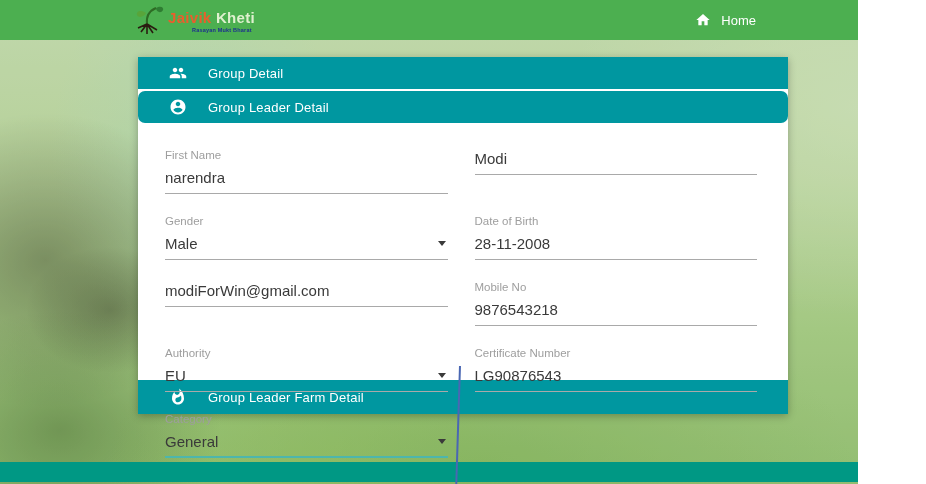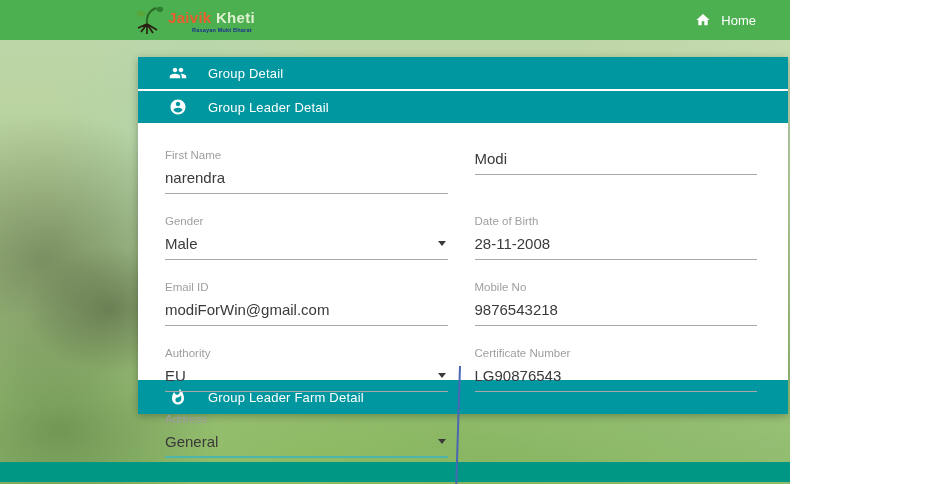--- a/index.html
+++ b/index.html
@@ -1,18 +1,18 @@
 <!DOCTYPE html>
 <html><head>
 <meta charset="utf-8">
 <style>
   * { margin:0; padding:0; box-sizing:border-box; }
   html,body { background:#fff; }
   body { font-family:"Liberation Sans", sans-serif; }
-  .stage { position:relative; width:790px; height:484px; overflow:hidden; background:#fff; }
+  .stage { position:relative; width:858px; height:484px; overflow:hidden; background:#fff; }
 
   
   .bg {
     position:absolute; inset:0;
     background:
       radial-gradient(ellipse 230px 170px at 60px 430px, rgba(45,75,25,0.45), transparent 70%),
       radial-gradient(ellipse 250px 210px at 45px 260px, rgba(55,55,38,0.50), transparent 70%),
       radial-gradient(ellipse 120px 90px  at 110px 310px, rgba(40,40,30,0.45), transparent 70%),
       radial-gradient(ellipse 200px 270px at 195px 150px, rgba(175,215,195,0.55), transparent 72%),
       radial-gradient(ellipse 420px 300px at 860px 110px, rgba(218,230,202,0.60), transparent 70%),
@@ -33,21 +33,21 @@
   .home-btn { position:absolute; right:160px; top:0; height:40px; display:flex; align-items:center; gap:10px;
               color:#fff; font-size:13px; cursor:pointer; padding:0 10px; }
   .icon-18 { width:18px; height:18px; display:block; }
   .icon-16 { width:16px; height:16px; display:block; }
 
   
   .card { position:absolute; left:138px; top:57px; width:650px; z-index:4;
           background:#fff; box-shadow:0 2px 8px rgba(0,0,0,0.28); }
   .bar { height:32px; background:#0097a0; color:#fff; display:flex; align-items:center;
          padding-left:31px; cursor:pointer; }
-  .bar + .bar { margin-top:2px; }
+  .bar + .bar { margin-top:2px;border-radius:7px; }
   .bar-tall { height:34px; }
   .bar-label { font-size:13px; margin-left:21px; letter-spacing:.2px; }
 
   
   .form-body { height:257px; background:#fff; padding:26px 31px 0 27px; position:relative; }
   .grid { display:grid; grid-template-columns:repeat(2, 1fr); column-gap:27px; row-gap:21px; }
   .field { display:block; }
   .flabel { display:block; font-size:11.5px; color:#9e9e9e; margin-bottom:7px; }
   .fvalue, .fselect {
     width:100%; border:none; outline:none; background:transparent;
@@ -133,21 +133,20 @@
             <span class="caret"></span>
           </div>
         </div>
 
         <label class="field">
           <span class="flabel">Date of Birth</span>
           <input class="fvalue" value="28-11-2008" style="">
         </label>
 
         <label class="field">
-          <span class="flabel">Email ID</span>
           <input class="fvalue" value="modiForWin@gmail.com" style="">
         </label>
 
         <label class="field">
           <span class="flabel">Mobile No</span>
           <input class="fvalue" value="9876543218" style="">
         </label>
 
         <div class="field">
           <span class="flabel">Authority</span>
@@ -156,21 +155,21 @@
             <span class="caret"></span>
           </div>
         </div>
 
         <label class="field">
           <span class="flabel">Certificate Number</span>
           <input class="fvalue" value="LG90876543" style="">
         </label>
 
         <div class="field">
-          <span class="flabel">Address</span>
+          <span class="flabel">Category</span>
           <div class="fselect focused">
             <span>General</span>
             <span class="caret"></span>
           </div>
         </div>
 
       </div>
       <button class="save">SAVE</button>
     </div>
 

